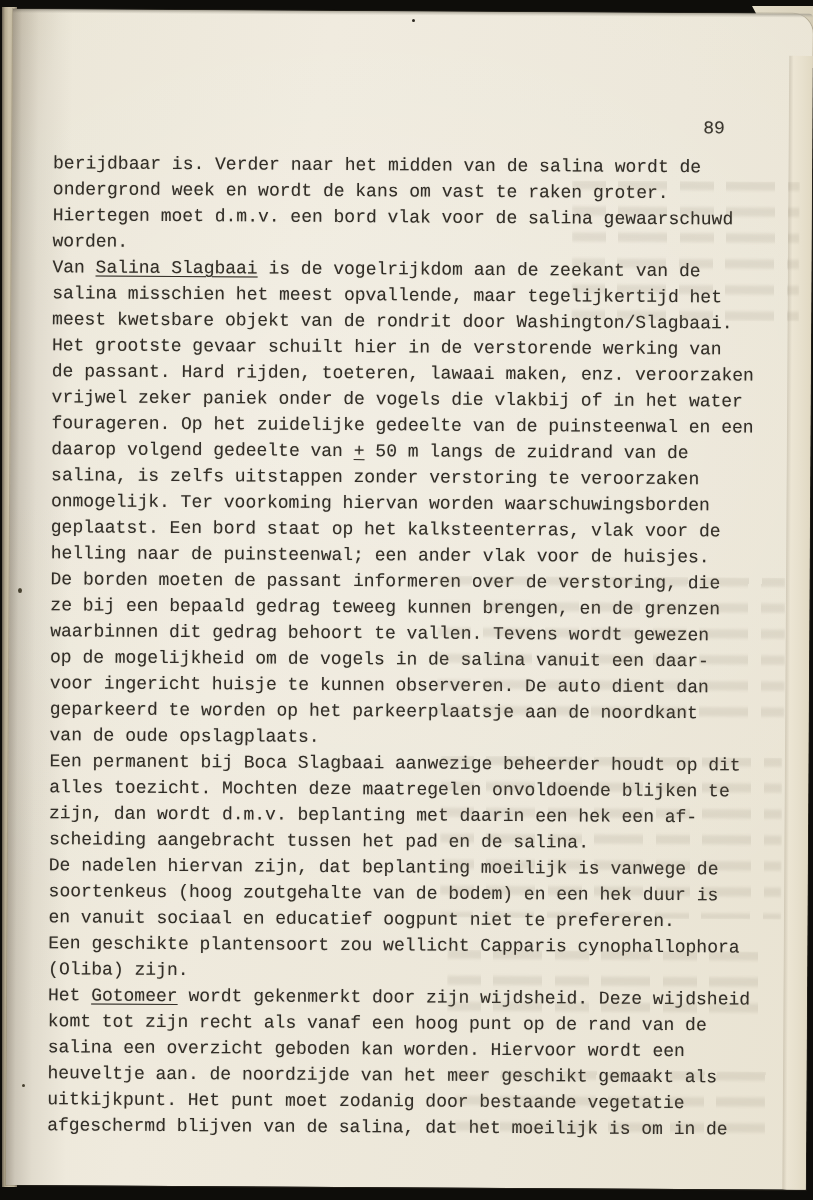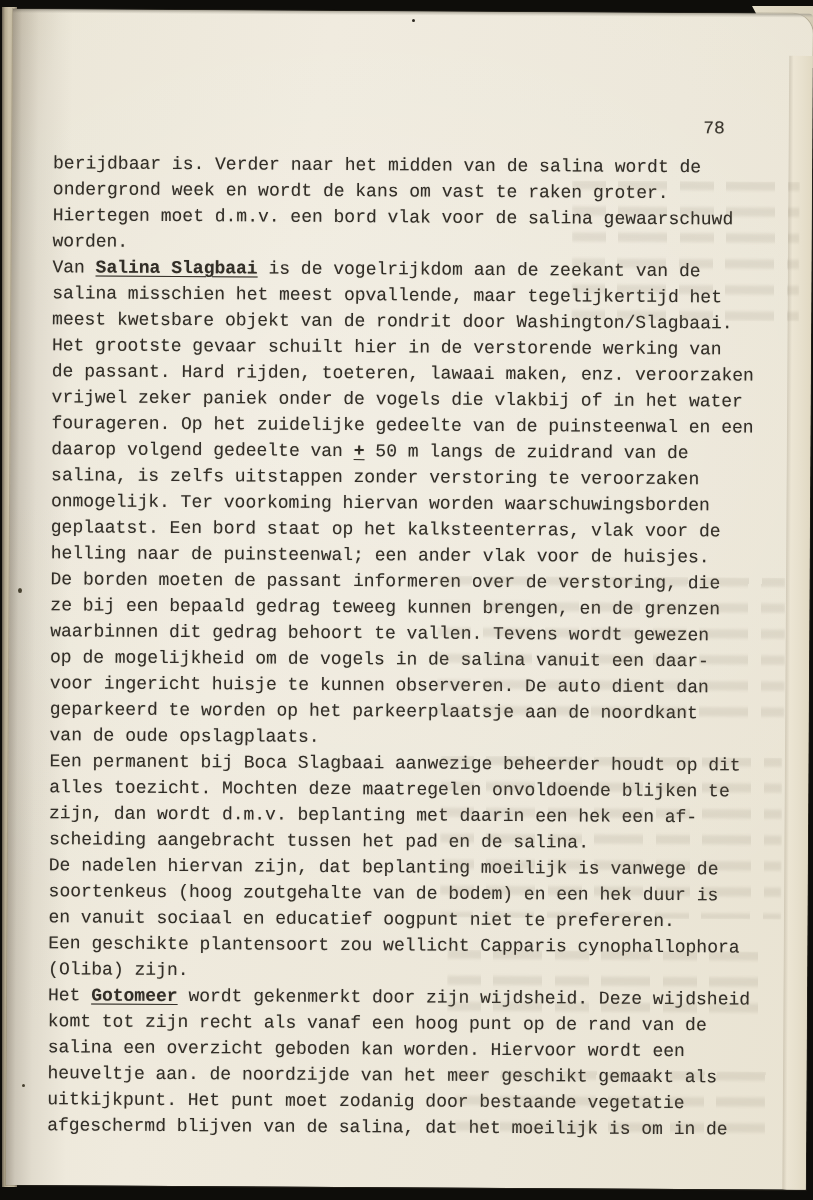--- a/index.html
+++ b/index.html
@@ -61,21 +61,21 @@
     text-shadow:0 0 1px rgba(58,54,46,0.35);
   }
 
   .text-block{
     position:absolute;left:41px;top:141px;width:718px;
     font-size:18px;line-height:26px;color:#322e27;
     text-shadow:0 0 1px rgba(50,46,39,0.32);
     white-space:pre;
   }
   .line{height:26px;}
-  .u{text-decoration:underline;text-underline-offset:3px;text-decoration-thickness:1.2px;font-weight:bold;}
+  .u{text-decoration:underline;text-underline-offset:3px;text-decoration-thickness:1.2px;}
 
   
   .bleed{
     position:absolute;pointer-events:none;
     background:repeating-linear-gradient(180deg,rgba(128,117,97,0.35) 0 9px,rgba(128,117,97,0) 9px 26px);
     -webkit-mask-image:repeating-linear-gradient(90deg,#000 0 34px,transparent 34px 46px,#000 46px 95px,transparent 95px 108px);
             mask-image:repeating-linear-gradient(90deg,#000 0 34px,transparent 34px 46px,#000 46px 95px,transparent 95px 108px);
     filter:blur(1.6px);
     opacity:0.38;
   }
@@ -94,21 +94,21 @@
 <body>
 
 <div class="scene">
   <div class="under-page-left"></div>
   <div class="under-page-corner"></div>
 
   <div class="page">
     <div class="gutter-shadow"></div>
     <div class="right-edge"></div>
 
-    <div class="page-number">78</div>
+    <div class="page-number">89</div>
 
     <div class="text-block"><div class="line"><span>berijdbaar is. Verder naar het midden van de salina wordt de</span></div><div class="line"><span>ondergrond week en wordt de kans om vast te raken groter.</span></div><div class="line"><span>Hiertegen moet d.m.v. een bord vlak voor de salina gewaarschuwd</span></div><div class="line"><span>worden.</span></div><div class="line"><span>Van </span><span class="u">Salina Slagbaai</span><span> is de vogelrijkdom aan de zeekant van de</span></div><div class="line"><span>salina misschien het meest opvallende, maar tegelijkertijd het</span></div><div class="line"><span>meest kwetsbare objekt van de rondrit door Washington/Slagbaai.</span></div><div class="line"><span>Het grootste gevaar schuilt hier in de verstorende werking van</span></div><div class="line"><span>de passant. Hard rijden, toeteren, lawaai maken, enz. veroorzaken</span></div><div class="line"><span>vrijwel zeker paniek onder de vogels die vlakbij of in het water</span></div><div class="line"><span>fourageren. Op het zuidelijke gedeelte van de puinsteenwal en een</span></div><div class="line"><span>daarop volgend gedeelte van </span><span class="u">+</span><span> 50 m langs de zuidrand van de</span></div><div class="line"><span>salina, is zelfs uitstappen zonder verstoring te veroorzaken</span></div><div class="line"><span>onmogelijk. Ter voorkoming hiervan worden waarschuwingsborden</span></div><div class="line"><span>geplaatst. Een bord staat op het kalksteenterras, vlak voor de</span></div><div class="line"><span>helling naar de puinsteenwal; een ander vlak voor de huisjes.</span></div><div class="line"><span>De borden moeten de passant informeren over de verstoring, die</span></div><div class="line"><span>ze bij een bepaald gedrag teweeg kunnen brengen, en de grenzen</span></div><div class="line"><span>waarbinnen dit gedrag behoort te vallen. Tevens wordt gewezen</span></div><div class="line"><span>op de mogelijkheid om de vogels in de salina vanuit een daar-</span></div><div class="line"><span>voor ingericht huisje te kunnen observeren. De auto dient dan</span></div><div class="line"><span>geparkeerd te worden op het parkeerplaatsje aan de noordkant</span></div><div class="line"><span>van de oude opslagplaats.</span></div><div class="line"><span>Een permanent bij Boca Slagbaai aanwezige beheerder houdt op dit</span></div><div class="line"><span>alles toezicht. Mochten deze maatregelen onvoldoende blijken te</span></div><div class="line"><span>zijn, dan wordt d.m.v. beplanting met daarin een hek een af-</span></div><div class="line"><span>scheiding aangebracht tussen het pad en de salina.</span></div><div class="line"><span>De nadelen hiervan zijn, dat beplanting moeilijk is vanwege de</span></div><div class="line"><span>soortenkeus (hoog zoutgehalte van de bodem) en een hek duur is</span></div><div class="line"><span>en vanuit sociaal en educatief oogpunt niet te prefereren.</span></div><div class="line"><span>Een geschikte plantensoort zou wellicht Capparis cynophallophora</span></div><div class="line"><span>(Oliba) zijn.</span></div><div class="line"><span>Het </span><span class="u">Gotomeer</span><span> wordt gekenmerkt door zijn wijdsheid. Deze wijdsheid</span></div><div class="line"><span>komt tot zijn recht als vanaf een hoog punt op de rand van de</span></div><div class="line"><span>salina een overzicht geboden kan worden. Hiervoor wordt een</span></div><div class="line"><span>heuveltje aan. de noordzijde van het meer geschikt gemaakt als</span></div><div class="line"><span>uitkijkpunt. Het punt moet zodanig door bestaande vegetatie</span></div><div class="line"><span>afgeschermd blijven van de salina, dat het moeilijk is om in de</span></div></div>
 
     <div class="bleed b1"></div>
     <div class="bleed b2"></div>
     <div class="bleed b3"></div>
     <div class="bleed b4"></div>
     <div class="bleed b5"></div>
   </div>
 

